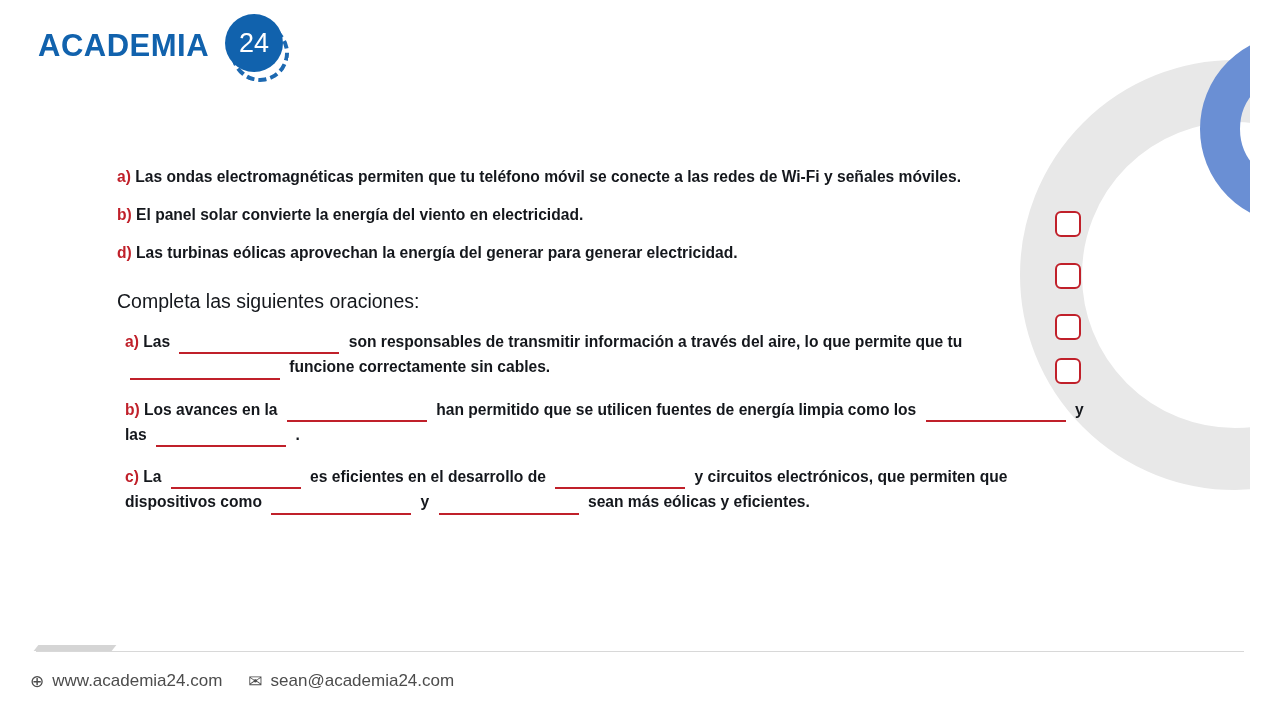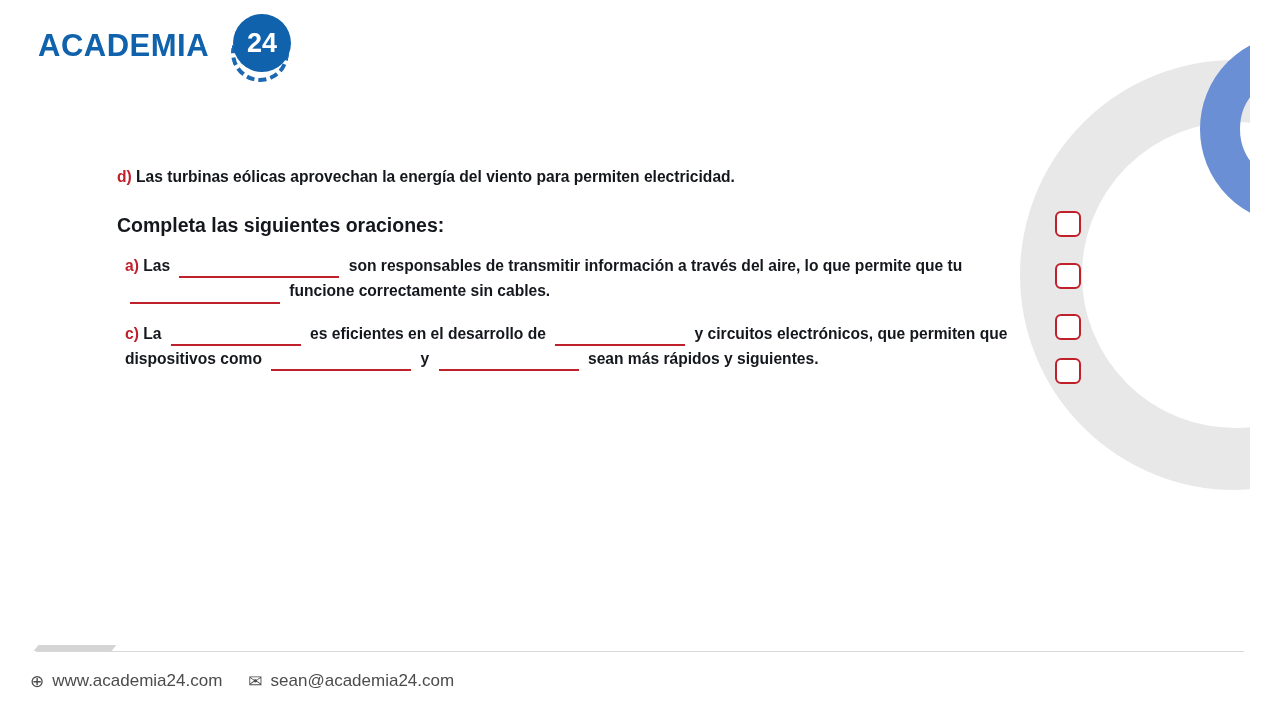--- a/index.html
+++ b/index.html
@@ -58,30 +58,30 @@
     letter-spacing: 0.5px;
     color: #1162ad;
     font-family: "Liberation Sans", sans-serif;
   }
   .logo-badge {
     position: relative;
     width: 64px; height: 64px;
   }
   .logo-badge .circle {
     position: absolute;
-    left: 12px; top: 0;
+    left: 4px; top: 0;
     width: 58px; height: 58px;
     border-radius: 50%;
     background: #1162ad;
     display: flex;
     align-items: center;
     justify-content: center;
     color: #ffffff;
     font-size: 27px;
-    font-weight: bold;
+    font-weight: normal;
   }
   .logo-badge .dashes {
     position: absolute;
     left: 3px; top: 3px;
     width: 58px; height: 58px;
     border-radius: 50%;
     border: 4px dashed #1162ad;
     transform: translate(7px, 7px) rotate(12deg);
     opacity: 0.95;
   }
@@ -123,21 +123,21 @@
     border-radius: 6px;
     background: #ffffff;
   }
   .cb1 { left: 1055px; top: 211px; }
   .cb2 { left: 1055px; top: 263px; }
   .cb3 { left: 1055px; top: 314px; }
   .cb4 { left: 1055px; top: 358px; }
 
   .section2-title {
     font-size: 19.5px;
-    font-weight: bold;
+    font-weight: normal;
     color: #14171c;
     margin: 26px 0 16px 0;
   }
   .fill {
     display: inline-block;
     border-bottom: 2px solid #c0202a;
     vertical-align: bottom;
     margin: 0 5px;
     height: 15px;
   }
@@ -203,51 +203,69 @@
     <div class="logo-text">ACADEMIA</div>
     <div class="logo-badge">
       <div class="dashes"></div>
       <div class="circle">24</div>
     </div>
   </div>
 
   <div class="sheet">
 
 
-
+    <p class="q">
+      <span class="marker">a)</span>
+      <span>Las ondas electromagnéticas permiten que tu teléfono móvil se conecte a las redes de Wi-Fi y señales móviles.</span>
+    </p>
+
+    <p class="q nojust">
+      <span class="marker">b)</span>
+      <span>El panel solar convierte la energía del viento en electricidad.</span>
+    </p>
 
 
     <p class="q nojust">
       <span class="marker">d)</span>
-      <span>Las turbinas eólicas aprovechan la energía del viento para permiten electricidad.</span>
+      <span>Las turbinas eólicas aprovechan la energía del generar para generar electricidad.</span>
     </p>
 
     <h2 class="section2-title">Completa las siguientes oraciones:</h2>
 
     <p class="blockq">
       <span class="marker">a)</span>
       <span>Las</span>
       <span class="fill f160"></span>
       <span>son responsables de transmitir información a través del aire, lo que permite que tu</span>
       <span class="fill f150"></span>
       <span>funcione correctamente sin cables.</span>
     </p>
 
+    <p class="blockq">
+      <span class="marker">b)</span>
+      <span>Los avances en la</span>
+      <span class="fill f140"></span>
+      <span>han permitido que se utilicen fuentes de energía limpia como los</span>
+      <span class="fill f140"></span>
+      <span>y las</span>
+      <span class="fill f130"></span>
+      <span>.</span>
+    </p>
 
     <p class="blockq">
       <span class="marker">c)</span>
       <span>La</span>
       <span class="fill f130"></span>
       <span>es eficientes en el desarrollo de</span>
       <span class="fill f130"></span>
       <span>y circuitos electrónicos, que permiten que dispositivos como</span>
       <span class="fill f140"></span>
       <span>y</span>
       <span class="fill f140"></span>
-      <span>sean más rápidos y siguientes.</span>
+      <span>sean más eólicas y eficientes.</span>
     </p>
   </div>
 
   <div class="checkbox cb1"></div>
   <div class="checkbox cb2"></div>
   <div class="checkbox cb3"></div>
   <div class="checkbox cb4"></div>
 
   <div class="footer-accent"></div>
   <div class="footer-line"></div>

